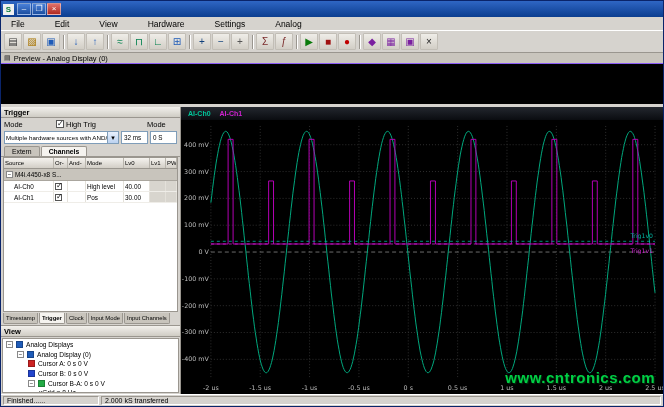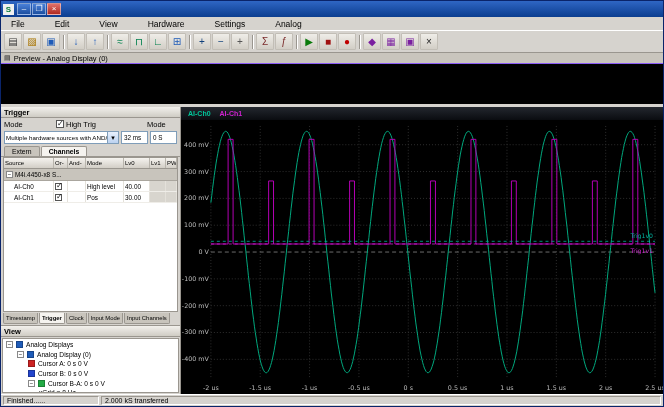--- a/index.html
+++ b/index.html
@@ -280,20 +280,21 @@
           <text x="28" y="216.06382978723406" fill="#bdbdbd" font-size="6.4" text-anchor="end">-300 mV</text>
           <line x1="30" y1="241.08510638297872" x2="476" y2="241.08510638297872" stroke="#2e2e2e" stroke-dasharray="1,2"></line>
           <text x="28" y="243.08510638297872" fill="#bdbdbd" font-size="6.4" text-anchor="end">-400 mV</text>
           <polyline points="30.0,83.3 30.9,76.0 31.7,69.0 32.6,62.3 33.4,55.9 34.3,49.9 35.1,44.2 36.0,38.8 36.9,34.0 37.7,29.5 38.6,25.5 39.4,22.0 40.3,18.9 41.2,16.4 42.0,14.4 42.9,12.9 43.7,11.9 44.6,11.4 45.4,11.5 46.3,12.1 47.2,13.3 48.0,15.0 48.9,17.2 49.7,19.9 50.6,23.1 51.4,26.8 52.3,30.9 53.2,35.5 54.0,40.6 54.9,46.0 55.7,51.8 56.6,58.0 57.4,64.5 58.3,71.3 59.2,78.4 60.0,85.7 60.9,93.3 61.7,101.0 62.6,108.8 63.4,116.7 64.3,124.8 65.2,132.8 66.0,140.9 66.9,148.9 67.7,156.9 68.6,164.7 69.5,172.4 70.3,179.9 71.2,187.3 72.0,194.4 72.9,201.2 73.7,207.7 74.6,213.9 75.5,219.7 76.3,225.2 77.2,230.2 78.0,234.9 78.9,239.0 79.7,242.8 80.6,246.0 81.5,248.7 82.3,250.9 83.2,252.6 84.0,253.8 84.9,254.5 85.8,254.6 86.6,254.2 87.5,253.2 88.3,251.7 89.2,249.7 90.0,247.2 90.9,244.2 91.8,240.7 92.6,236.7 93.5,232.3 94.3,227.4 95.2,222.1 96.0,216.4 96.9,210.4 97.8,204.0 98.6,197.3 99.5,190.3 100.3,183.1 101.2,175.6 102.0,168.0 102.9,160.2 103.8,152.3 104.6,144.3 105.5,136.2 106.3,128.2 107.2,120.1 108.1,112.1 108.9,104.2 109.8,96.5 110.6,88.9 111.5,81.5 112.3,74.3 113.2,67.4 114.1,60.7 114.9,54.4 115.8,48.4 116.6,42.8 117.5,37.6 118.3,32.8 119.2,28.5 120.1,24.6 120.9,21.2 121.8,18.3 122.6,15.8 123.5,13.9 124.3,12.6 125.2,11.7 126.1,11.4 126.9,11.6 127.8,12.4 128.6,13.7 129.5,15.5 130.3,17.8 131.2,20.6 132.1,24.0 132.9,27.8 133.8,32.0 134.6,36.7 135.5,41.9 136.4,47.4 137.2,53.3 138.1,59.6 138.9,66.2 139.8,73.0 140.6,80.2 141.5,87.5 142.4,95.1 143.2,102.9 144.1,110.7 144.9,118.7 145.8,126.7 146.6,134.8 147.5,142.8 148.4,150.9 149.2,158.8 150.1,166.6 150.9,174.3 151.8,181.8 152.7,189.0 153.5,196.1 154.4,202.8 155.2,209.3 156.1,215.4 156.9,221.1 157.8,226.5 158.7,231.4 159.5,235.9 160.4,240.0 161.2,243.6 162.1,246.7 162.9,249.3 163.8,251.4 164.7,253.0 165.5,254.0 166.4,254.5 167.2,254.5 168.1,254.0 168.9,252.9 169.8,251.3 170.7,249.1 171.5,246.5 172.4,243.4 173.2,239.7 174.1,235.6 174.9,231.1 175.8,226.1 176.7,220.7 177.5,215.0 178.4,208.8 179.2,202.4 180.1,195.6 181.0,188.6 181.8,181.3 182.7,173.8 183.5,166.1 184.4,158.3 185.2,150.3 186.1,142.3 187.0,134.3 187.8,126.2 188.7,118.2 189.5,110.2 190.4,102.3 191.2,94.6 192.1,87.0 193.0,79.7 193.8,72.6 194.7,65.7 195.5,59.1 196.4,52.9 197.3,47.0 198.1,41.5 199.0,36.4 199.8,31.7 200.7,27.5 201.5,23.7 202.4,20.4 203.3,17.6 204.1,15.3 205.0,13.6 205.8,12.3 206.7,11.6 207.5,11.4 208.4,11.8 209.3,12.6 210.1,14.1 211.0,16.0 211.8,18.4 212.7,21.4 213.5,24.8 214.4,28.8 215.3,33.1 216.1,37.9 217.0,43.2 217.8,48.8 218.7,54.8 219.6,61.2 220.4,67.8 221.3,74.8 222.1,82.0 223.0,89.4 223.8,97.0 224.7,104.8 225.6,112.7 226.4,120.7 227.3,128.7 228.1,136.8 229.0,144.8 229.8,152.8 230.7,160.7 231.6,168.5 232.4,176.1 233.3,183.6 234.1,190.8 235.0,197.7 235.8,204.4 236.7,210.8 237.6,216.8 238.4,222.5 239.3,227.7 240.1,232.6 241.0,237.0 241.9,240.9 242.7,244.4 243.6,247.4 244.4,249.9 245.3,251.8 246.1,253.3 247.0,254.2 247.9,254.6 248.7,254.4 249.6,253.8 250.4,252.5 251.3,250.8 252.1,248.5 253.0,245.8 253.9,242.5 254.7,238.8 255.6,234.6 256.4,229.9 257.3,224.8 258.1,219.4 259.0,213.5 259.9,207.3 260.7,200.7 261.6,193.9 262.4,186.8 263.3,179.4 264.1,171.9 265.0,164.2 265.9,156.3 266.7,148.4 267.6,140.3 268.4,132.3 269.3,124.2 270.2,116.2 271.0,108.3 271.9,100.4 272.7,92.7 273.6,85.2 274.4,77.9 275.3,70.9 276.2,64.1 277.0,57.6 277.9,51.4 278.7,45.6 279.6,40.2 280.4,35.2 281.3,30.6 282.2,26.5 283.0,22.9 283.9,19.7 284.7,17.0 285.6,14.9 286.4,13.2 287.3,12.1 288.2,11.5 289.0,11.4 289.9,11.9 290.7,12.9 291.6,14.5 292.5,16.5 293.3,19.1 294.2,22.2 295.0,25.8 295.9,29.8 296.7,34.3 297.6,39.2 298.5,44.5 299.3,50.2 300.2,56.3 301.0,62.8 301.9,69.5 302.7,76.5 303.6,83.7 304.5,91.2 305.3,98.9 306.2,106.7 307.0,114.6 307.9,122.6 308.8,130.7 309.6,138.7 310.5,146.8 311.3,154.7 312.2,162.6 313.0,170.4 313.9,178.0 314.8,185.3 315.6,192.5 316.5,199.4 317.3,206.0 318.2,212.3 319.0,218.2 319.9,223.8 320.8,228.9 321.6,233.7 322.5,238.0 323.3,241.8 324.2,245.2 325.0,248.0 325.9,250.4 326.8,252.2 327.6,253.6 328.5,254.3 329.3,254.6 330.2,254.3 331.1,253.5 331.9,252.2 332.8,250.3 333.6,247.9 334.5,245.0 335.3,241.7 336.2,237.8 337.1,233.5 337.9,228.7 338.8,223.5 339.6,218.0 340.5,212.0 341.3,205.7 342.2,199.1 343.1,192.2 343.9,185.0 344.8,177.6 345.6,170.0 346.5,162.3 347.3,154.4 348.2,146.4 349.1,138.4 349.9,130.3 350.8,122.3 351.6,114.3 352.5,106.3 353.4,98.5 354.2,90.9 355.1,83.4 355.9,76.2 356.8,69.2 357.6,62.5 358.5,56.1 359.4,50.0 360.2,44.3 361.1,39.0 361.9,34.1 362.8,29.6 363.6,25.6 364.5,22.0 365.4,19.0 366.2,16.4 367.1,14.4 367.9,12.9 368.8,11.9 369.6,11.4 370.5,11.5 371.4,12.1 372.2,13.3 373.1,14.9 373.9,17.1 374.8,19.8 375.6,23.0 376.5,26.7 377.4,30.8 378.2,35.4 379.1,40.5 379.9,45.9 380.8,51.7 381.7,57.9 382.5,64.4 383.4,71.2 384.2,78.2 385.1,85.6 385.9,93.1 386.8,100.8 387.7,108.6 388.5,116.6 389.4,124.6 390.2,132.6 391.1,140.7 391.9,148.7 392.8,156.7 393.7,164.5 394.5,172.2 395.4,179.8 396.2,187.1 397.1,194.2 397.9,201.0 398.8,207.6 399.7,213.8 400.5,219.6 401.4,225.1 402.2,230.1 403.1,234.8 404.0,239.0 404.8,242.7 405.7,245.9 406.5,248.7 407.4,250.9 408.2,252.6 409.1,253.8 410.0,254.5 410.8,254.6 411.7,254.2 412.5,253.2 413.4,251.8 414.2,249.8 415.1,247.3 416.0,244.2 416.8,240.8 417.7,236.8 418.5,232.4 419.4,227.5 420.3,222.2 421.1,216.5 422.0,210.5 422.8,204.1 423.7,197.4 424.5,190.5 425.4,183.2 426.3,175.8 427.1,168.1 428.0,160.4 428.8,152.4 429.7,144.5 430.5,136.4 431.4,128.3 432.3,120.3 433.1,112.3 434.0,104.4 434.8,96.7 435.7,89.0 436.5,81.6 437.4,74.4 438.3,67.5 439.1,60.9 440.0,54.5 440.8,48.6 441.7,42.9 442.5,37.7 443.4,32.9 444.3,28.6 445.1,24.7 446.0,21.3 446.8,18.3 447.7,15.9 448.6,14.0 449.4,12.6 450.3,11.7 451.1,11.4 452.0,11.6 452.8,12.4 453.7,13.6 454.6,15.4 455.4,17.7 456.3,20.6 457.1,23.9 458.0,27.7 458.8,31.9 459.7,36.6 460.6,41.7 461.4,47.3 462.3,53.2 463.1,59.4 464.0,66.0 464.9,72.9 465.7,80.0 466.6,87.4 467.4,94.9 468.3,102.7 469.1,110.6 470.0,118.5 470.9,126.6 471.7,134.6 472.6,142.7 473.4,150.7 474.3,158.6 475.1,166.4 476.0,174.1" fill="none" stroke="#00a87e" stroke-width="1"></polyline>
           <path d="M30.0,124.9 L47.3,124.9 L47.3,19.5 L52.3,19.5 L52.3,124.9 L88.0,124.9 L88.0,61.4 L92.9,61.4 L92.9,124.9 L128.6,124.9 L128.6,19.5 L133.6,19.5 L133.6,124.9 L169.3,124.9 L169.3,61.4 L174.2,61.4 L174.2,124.9 L209.9,124.9 L209.9,19.5 L214.8,19.5 L214.8,124.9 L250.5,124.9 L250.5,61.4 L255.5,61.4 L255.5,124.9 L291.2,124.9 L291.2,19.5 L296.1,19.5 L296.1,124.9 L331.8,124.9 L331.8,61.4 L336.7,61.4 L336.7,124.9 L372.4,124.9 L372.4,19.5 L377.4,19.5 L377.4,124.9 L413.1,124.9 L413.1,61.4 L418.0,61.4 L418.0,124.9 L453.7,124.9 L453.7,19.5 L458.7,19.5 L458.7,124.9 L476.0,124.9" fill="none" stroke="#b400b4" stroke-width="1"></path>
           <line x1="30" y1="122.19148936170212" x2="476" y2="122.19148936170212" stroke="#00b2a0" stroke-dasharray="3,3" stroke-width="0.8"></line>
           <text x="474" y="119.19148936170212" fill="#00b2a0" font-size="6.2" text-anchor="end">Trig1v0</text>
           <line x1="30" y1="124.8936170212766" x2="476" y2="124.8936170212766" stroke="#d022d0" stroke-dasharray="3,3" stroke-width="0.8"></line>
           <text x="474" y="133.8936170212766" fill="#d022d0" font-size="6.2" text-anchor="end">Trig1v1</text>
         </svg>
+      <div class="watermark">www.cntronics.com</div>
     </div>
   </div>
 
   <div class="statusbar">
     <span class="scell c1">Finished......</span>
     <span class="scell c2">2.000 kS transferred</span>
   </div>
 </div>
 
 </body></html>

